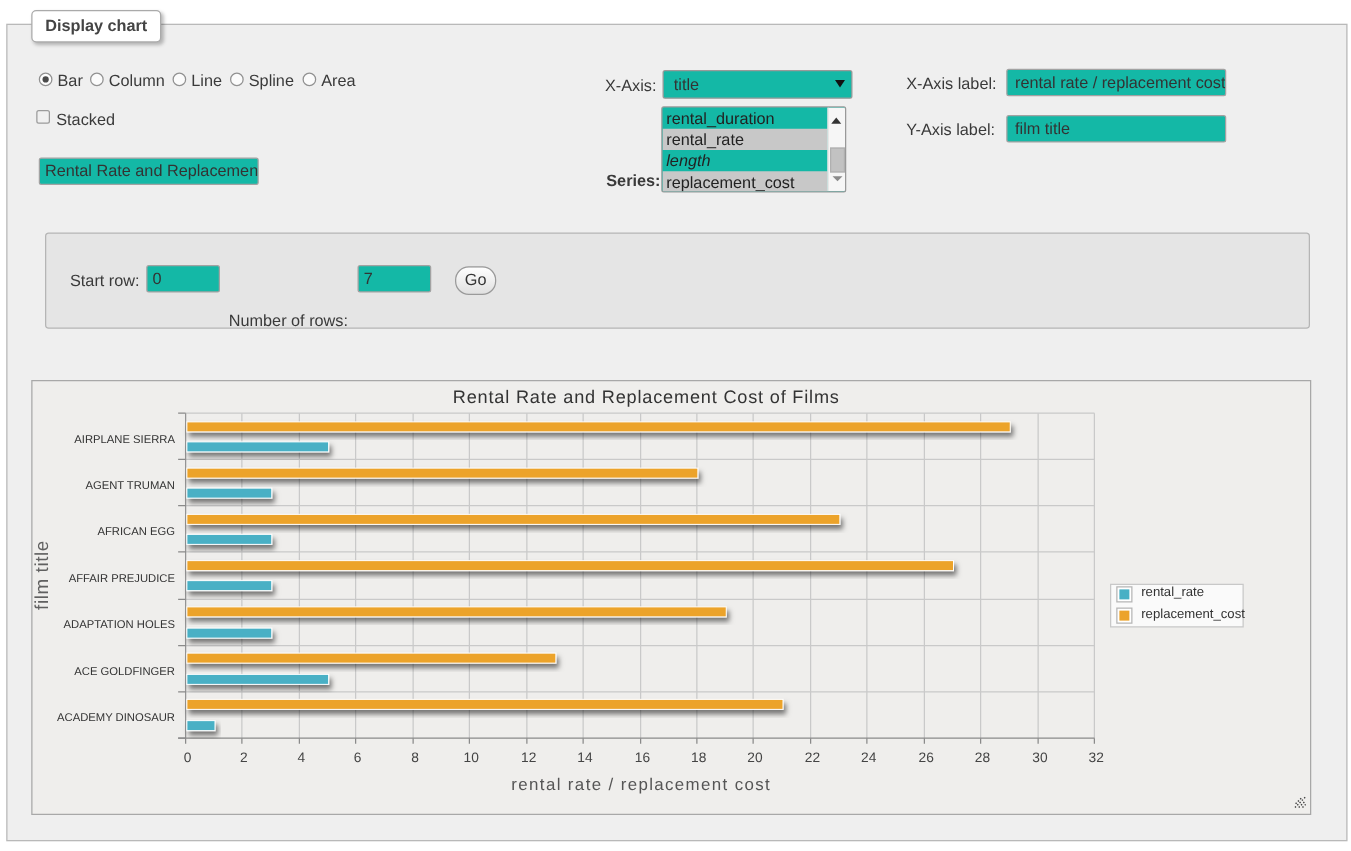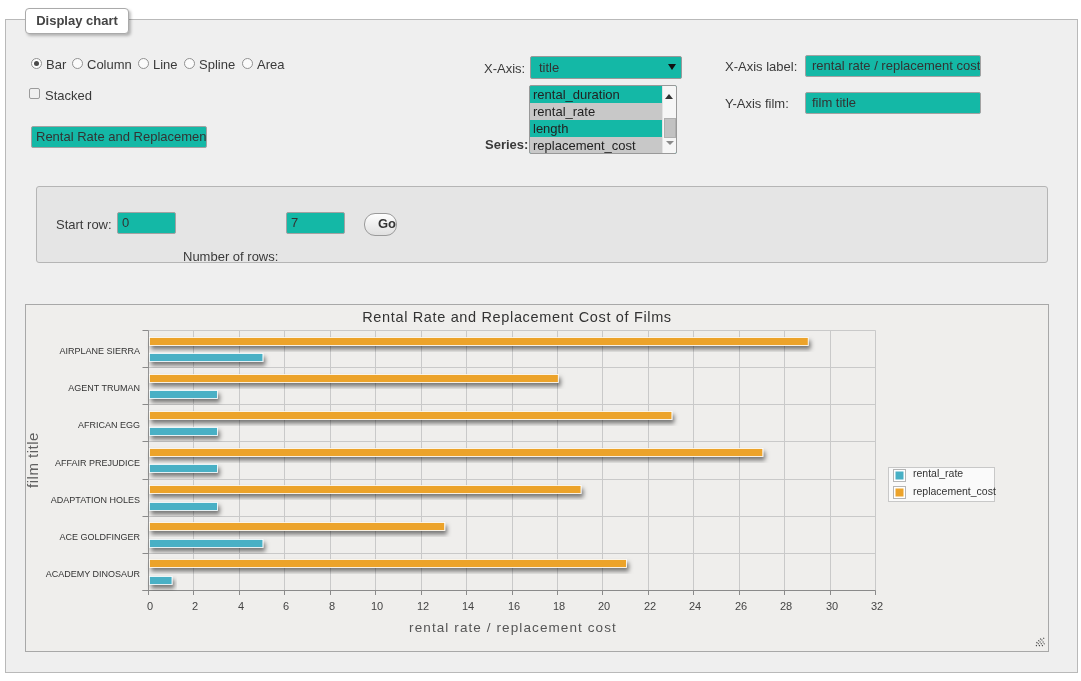--- a/index.html
+++ b/index.html
@@ -9,21 +9,21 @@
 #legendbox { left:25px; top:8px; width:104px; height:26px; background:#ffffff; border:1px solid #aaaaaa; border-radius:4px; box-shadow:2px 2px 3px rgba(0,0,0,0.25); font-weight:bold; font-size:13px; color:#444; text-align:center; line-height:24px; z-index:5; }
 .lbl { font-size:13px; color:#3a3a3a; }
 
 .radio { width:11px; height:11px; border:1px solid #919191; border-radius:50%; background:#fbfbfb; }
 .radio.on { background:#fdfdfd; }
 .radio.on::after { content:""; position:absolute; left:2px; top:2px; width:5px; height:5px; border-radius:50%; background:#4a4a4a; }
 .checkbox { width:11px; height:11px; border:1px solid #9b9b9b; border-radius:2px; background:#f0f0f0; }
 .tinput { background:#14b8a6; border:1px solid #a2a2a2; border-radius:2px; font-size:13px; color:#333; white-space:nowrap; overflow:hidden; }
 
 #rowpanel { left:36px; top:186px; width:1012px; height:77px; background:#e5e5e5; border:1px solid #b5b5b5; border-radius:3px; }
-#gobtn { left:364px; top:212.5px; width:33px; height:23px; border:1px solid #9a9a9a; border-radius:11px; background:linear-gradient(#fefefe,#e0e0e0); font-size:13px; font-weight:bold; color:#333; text-align:right; line-height:20px; }
+#gobtn { left:364px; top:212.5px; width:33px; height:23px; border:1px solid #9a9a9a; border-radius:11px; background:linear-gradient(#fefefe,#e0e0e0); font-size:13px; font-weight:normal; color:#333; text-align:center; line-height:20px; }
 #chartbox { left:25px; top:304px; width:1024px; height:348px; background:#efeeec; border:1px solid #a8a8a8; }
 </style>
 </head>
 <body>
 <div class="abs" id="container"></div>
 <div class="abs" id="legendbox">Display chart</div>
 
 <div class="abs radio on" style="left:31px;top:58px;"></div>
 <div class="abs lbl" style="left:46px;top:57px;">Bar</div>
 <div class="abs radio" style="left:72px;top:58px;"></div>
@@ -42,33 +42,33 @@
 
 <div class="abs lbl" style="left:484px;top:61px;">X-Axis:</div>
 <div class="abs tinput" style="left:530px;top:56px;width:152px;height:23px;line-height:21px;padding-left:8px;border-color:#999;">title</div>
 <div class="abs" style="left:668px;top:64px;width:0;height:0;border-left:4px solid transparent;border-right:4px solid transparent;border-top:6px solid #111;"></div>
 
 <div class="abs lbl" style="left:485px;top:137px;font-weight:bold;">Series:</div>
 <div class="abs tinput" style="left:529px;top:85px;width:148px;height:69px;border-color:#999;padding:0;">
   <div style="position:absolute;left:0;top:0;right:14px;bottom:0;font-size:13px;color:#222;">
     <div style="height:17px;line-height:17px;padding-left:3px;">rental_duration</div>
     <div style="height:17px;line-height:17px;padding-left:3px;background:#c8c8c8;">rental_rate</div>
-    <div style="height:17px;line-height:17px;padding-left:3px;">length</div>
+    <div style="height:17px;line-height:17px;padding-left:3px;font-style:italic;">length</div>
     <div style="height:17px;line-height:17px;padding-left:3px;background:#c8c8c8;">replacement_cost</div>
   </div>
   <div style="position:absolute;right:0;top:0;width:14px;bottom:0;background:#f6f6f6;border-left:1px solid #e2e2e2;">
     <div style="position:absolute;left:2px;top:8px;width:0;height:0;border-left:4.5px solid transparent;border-right:4.5px solid transparent;border-bottom:5px solid #333;"></div>
     <div style="position:absolute;left:1px;top:32px;width:12px;height:20px;background:#c2c2c2;border:1px solid #b0b0b0;"></div>
     <div style="position:absolute;left:2.5px;bottom:8px;width:0;height:0;border-left:4px solid transparent;border-right:4px solid transparent;border-top:4.5px solid #8a8a8a;"></div>
   </div>
 </div>
 
 <div class="abs lbl" style="left:725px;top:59px;">X-Axis label:</div>
 <div class="abs tinput" style="left:805px;top:55px;width:176px;height:22px;line-height:20px;padding-left:6px;">rental rate / replacement cost</div>
-<div class="abs lbl" style="left:725px;top:96px;">Y-Axis film:</div>
+<div class="abs lbl" style="left:725px;top:96px;">Y-Axis label:</div>
 <div class="abs tinput" style="left:805px;top:92px;width:176px;height:22px;line-height:20px;padding-left:6px;">film title</div>
 
 <div class="abs" id="rowpanel"></div>
 <div class="abs lbl" style="left:56px;top:217px;">Start row:</div>
 <div class="abs tinput" style="left:117px;top:212px;width:59px;height:22px;line-height:20px;padding-left:4px;">0</div>
 <div class="abs lbl" style="left:183px;top:217px;margin-top:32px;">Number of rows:</div>
 <div class="abs tinput" style="left:286px;top:212px;width:59px;height:22px;line-height:20px;padding-left:4px;">7</div>
 <div class="abs" id="gobtn">Go</div>
 
 <div class="abs" id="chartbox"></div>

